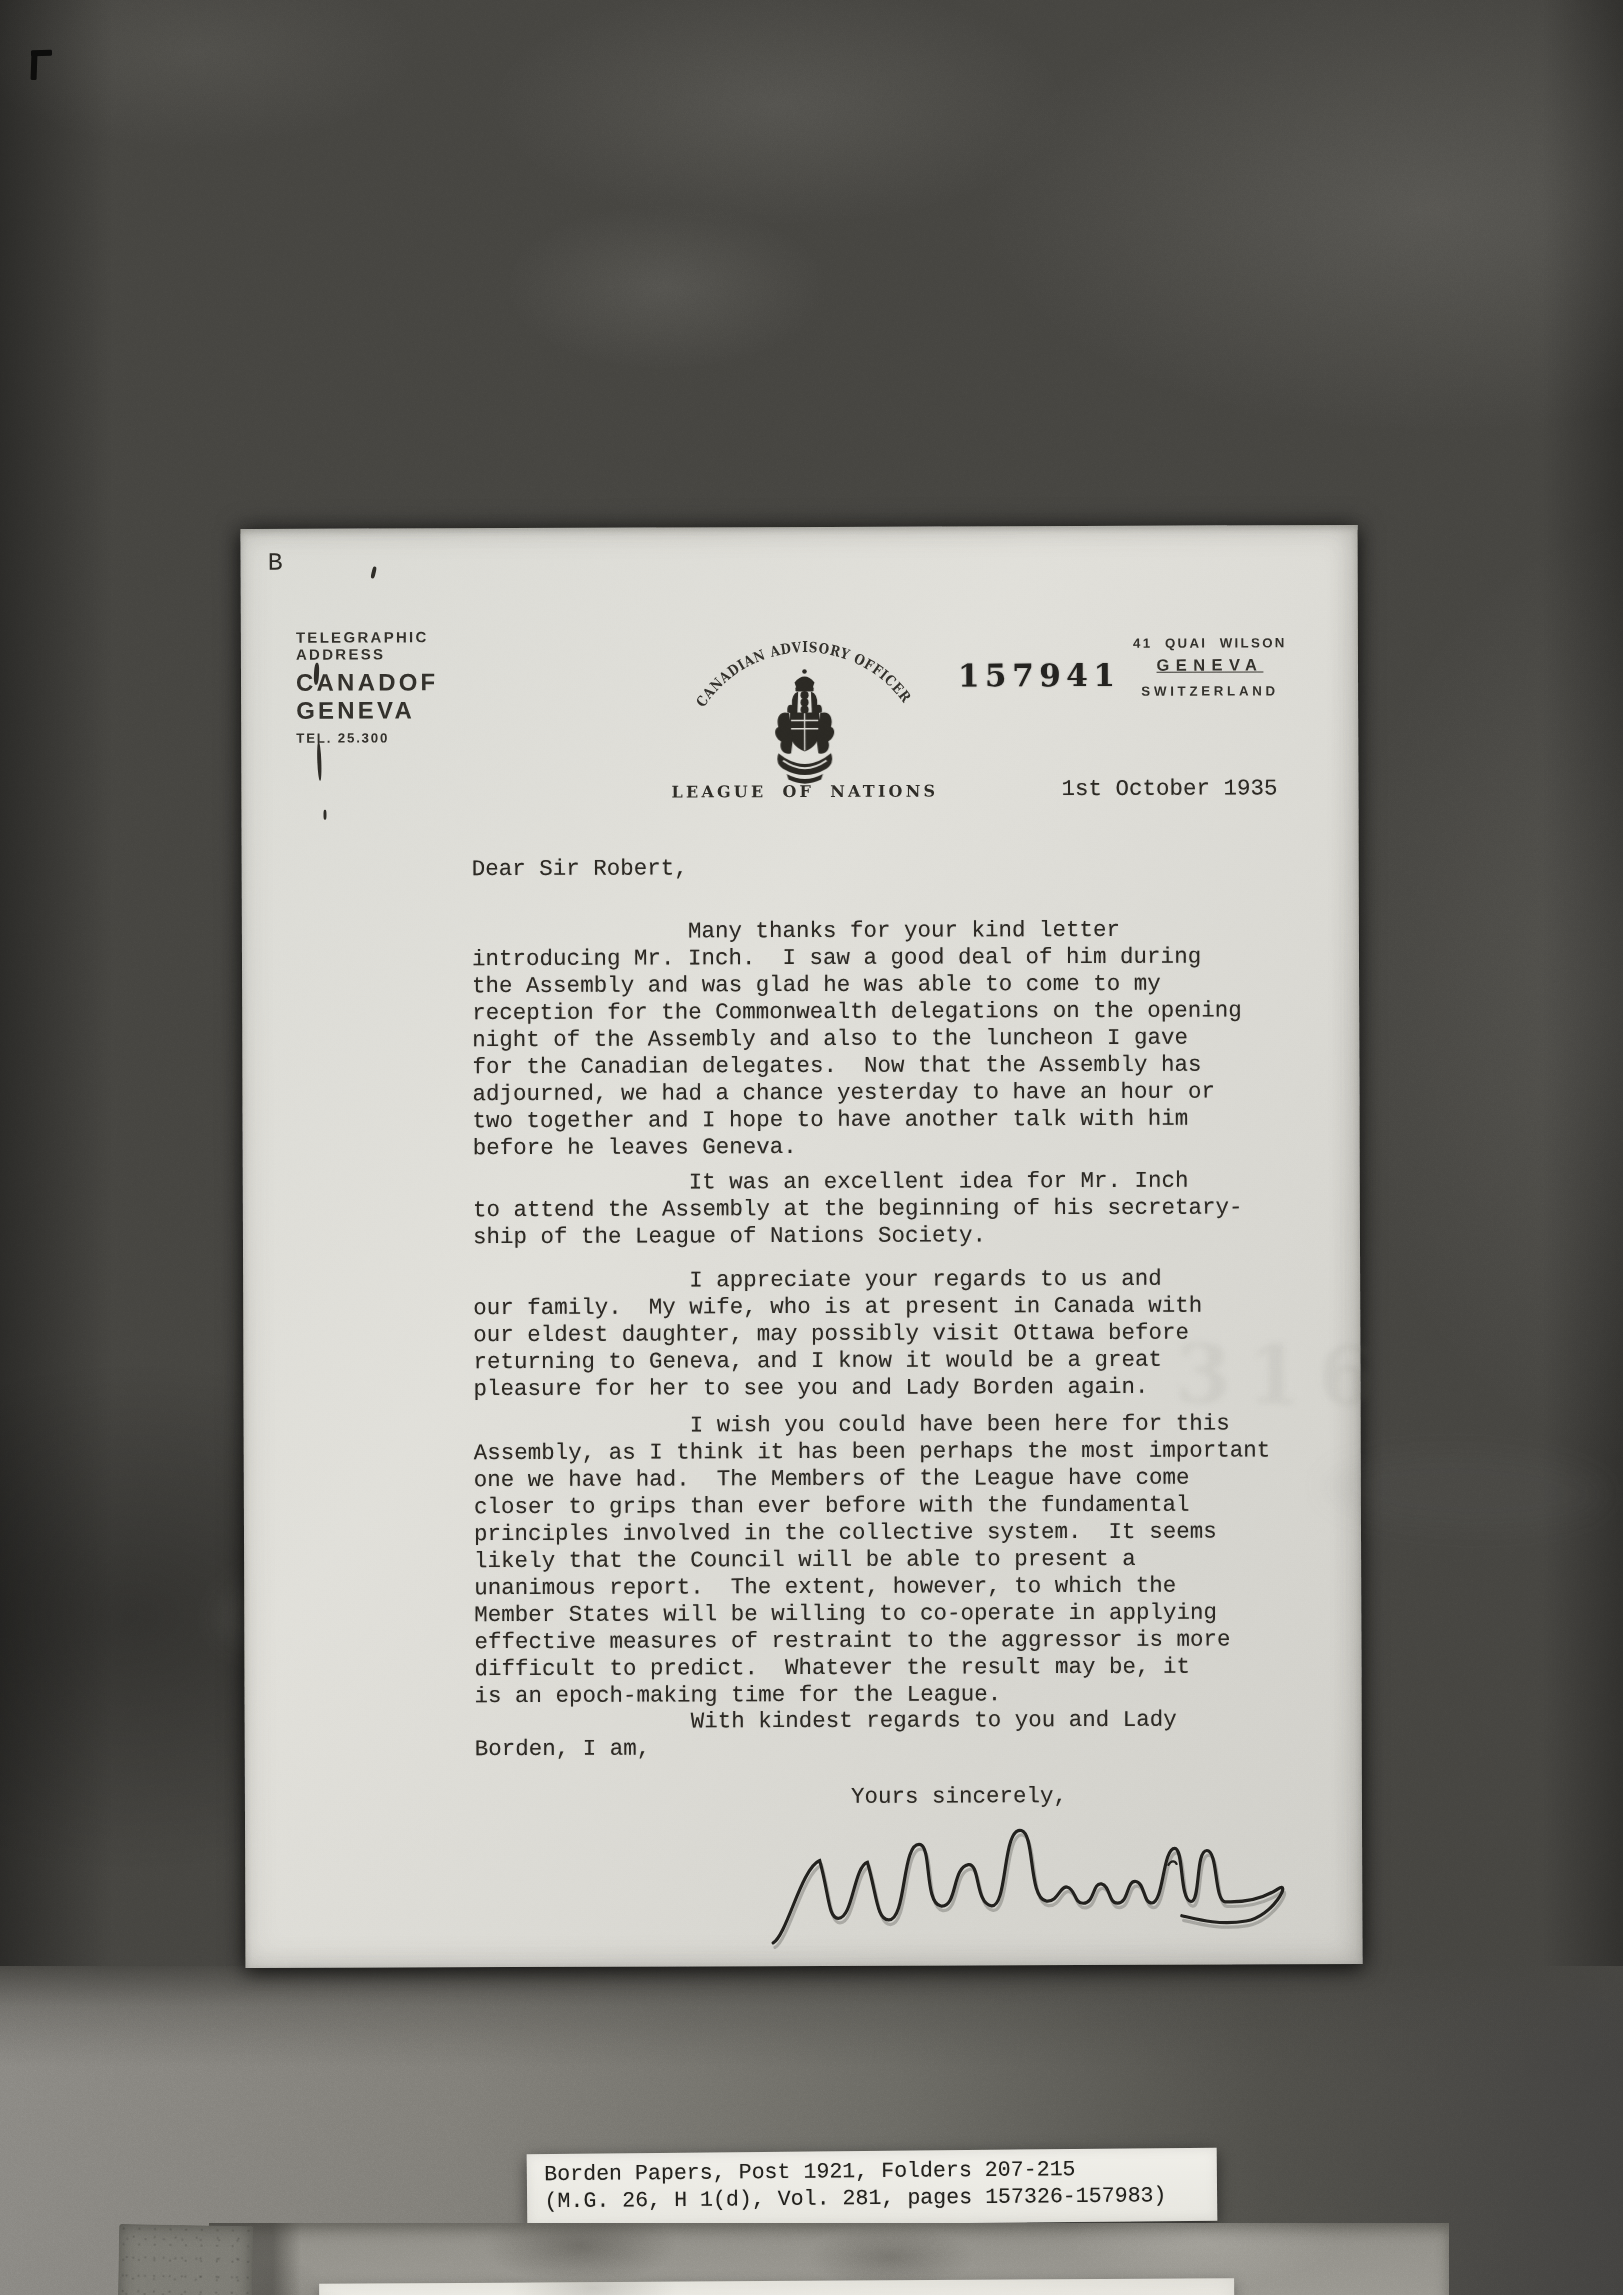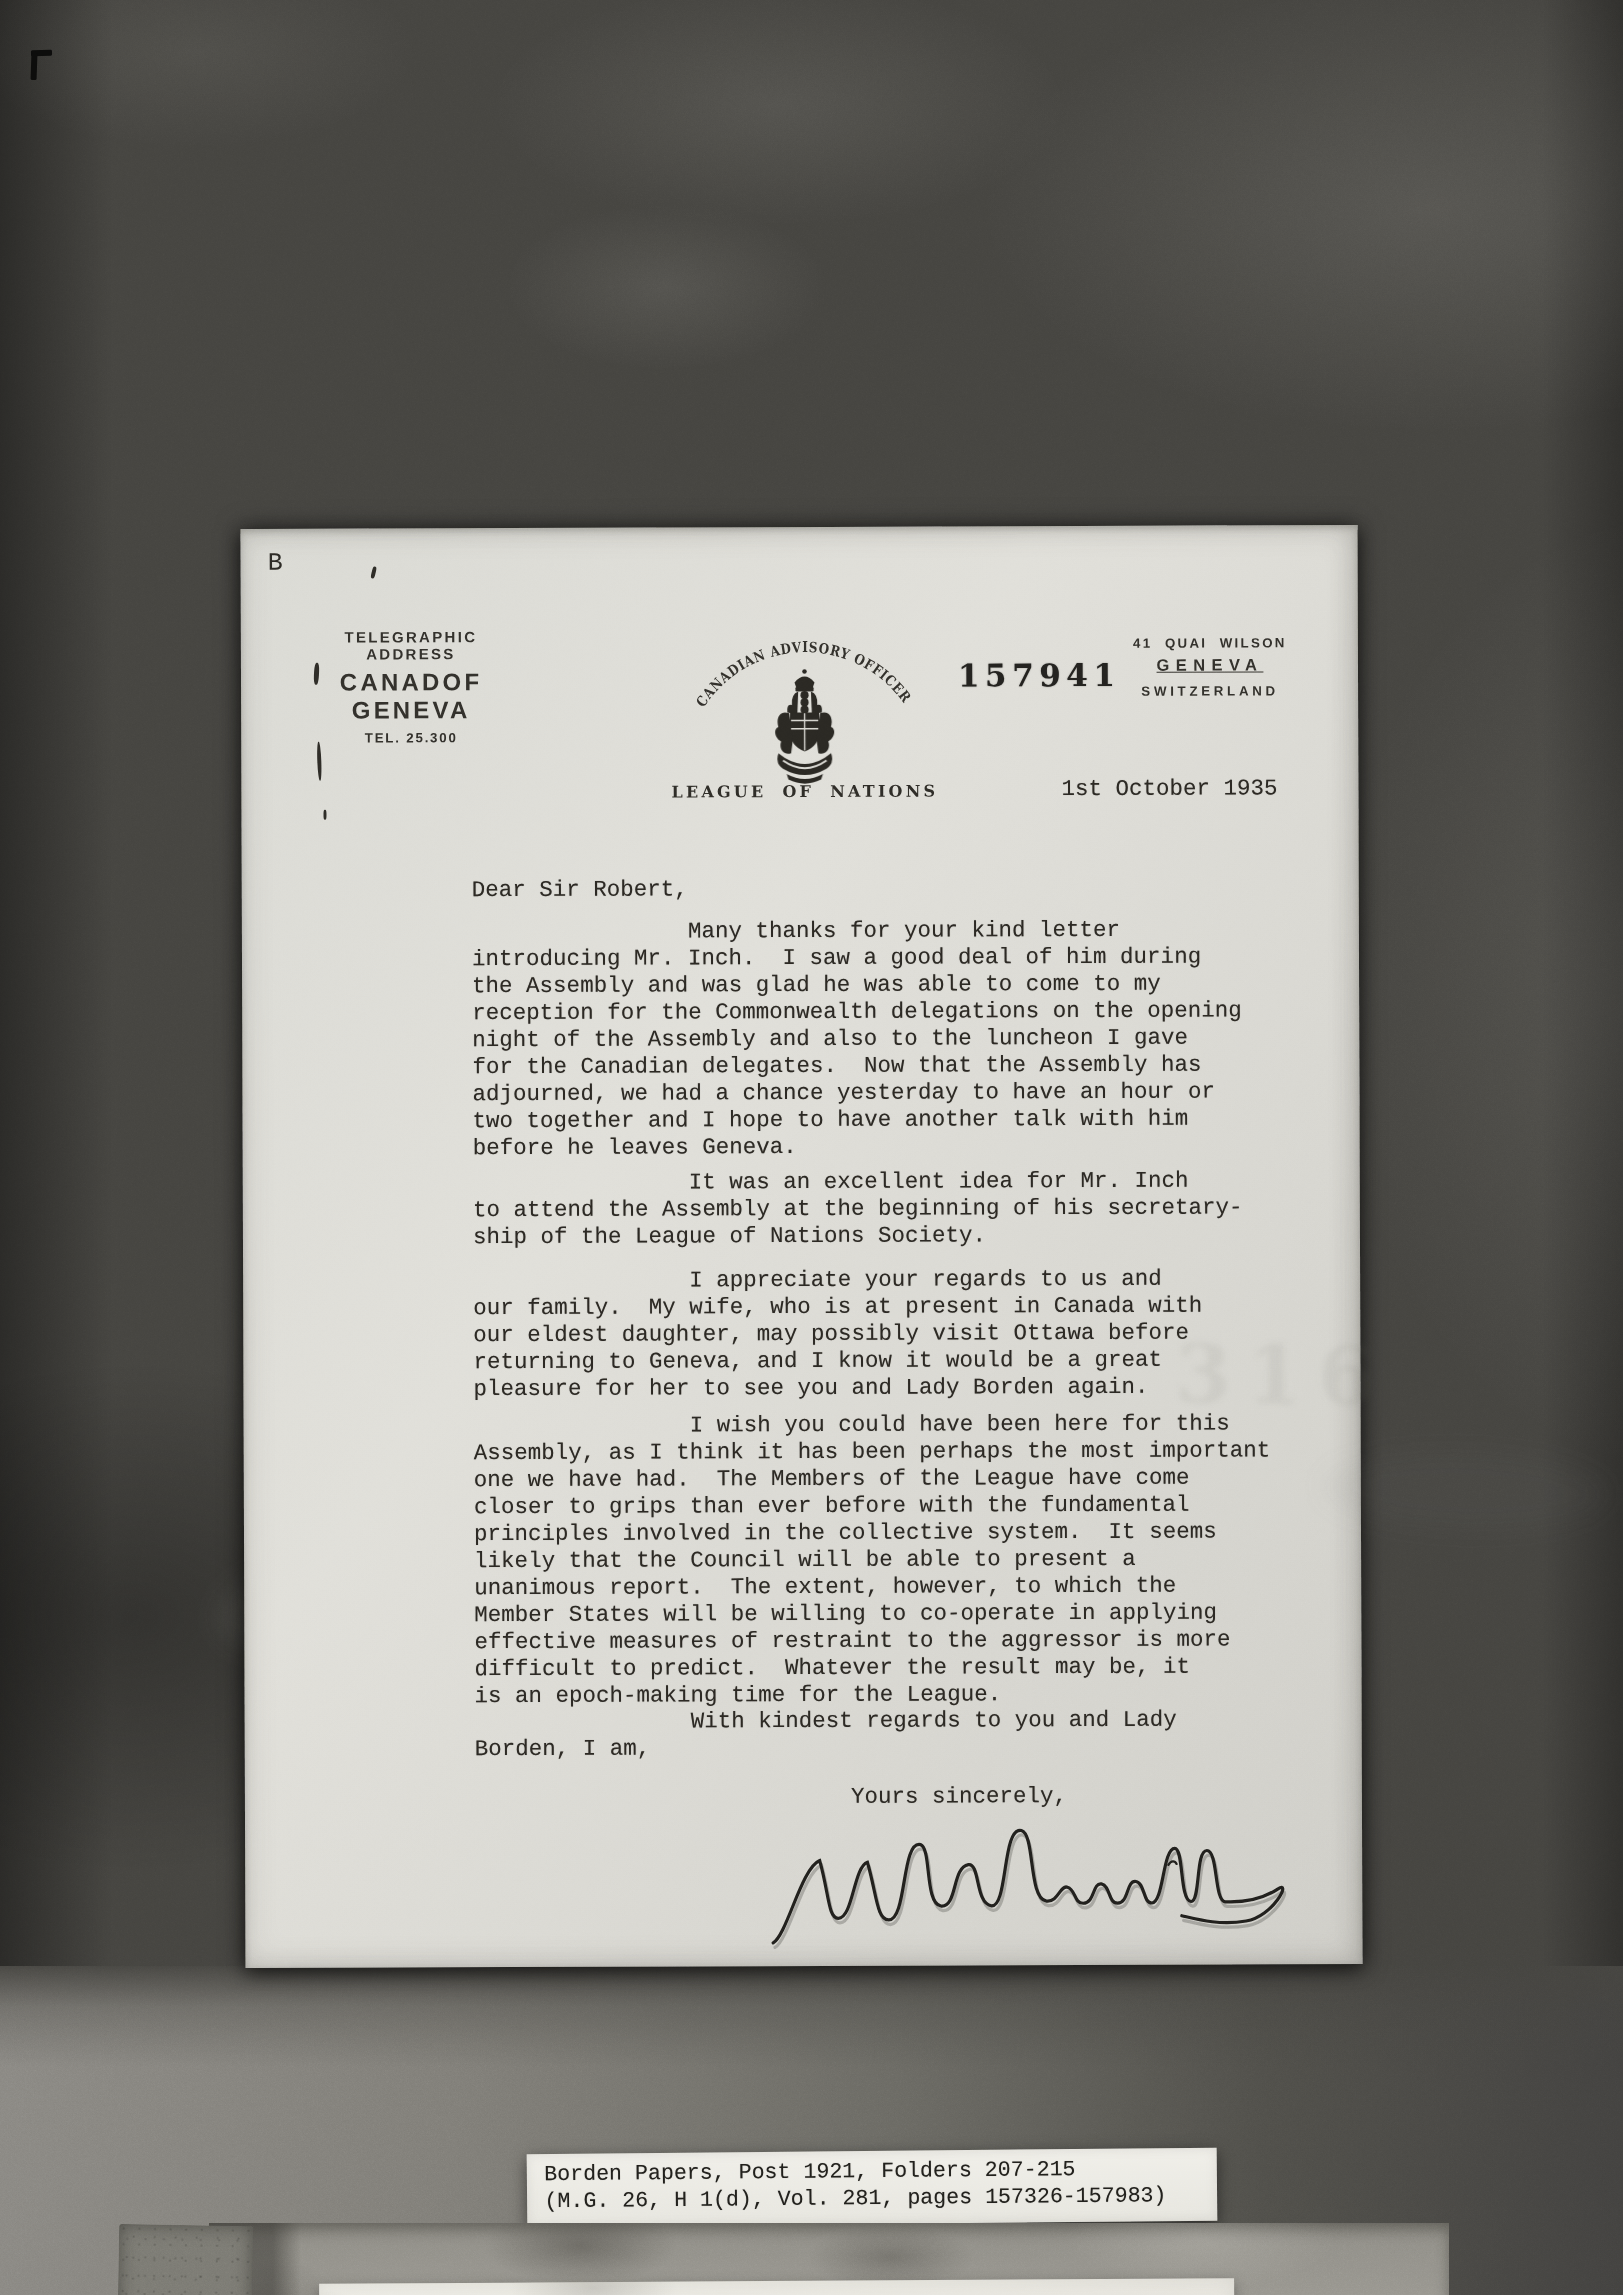--- a/index.html
+++ b/index.html
@@ -31,21 +31,21 @@
       inset 0 0 32px rgba(88,85,76,.18), inset -7.3px 0 21px rgba(70,68,60,.16),
       inset 0 2.8px 6.4px rgba(60,58,52,.25);}
   .paper *{position:absolute;}
   .page-marker{left:27px;top:20px;font-family:"Liberation Mono",monospace;font-size:25px;color:#2c2a25;}
   .ink-mark{background:#2e2c27;border-radius:40%;}
   .mk1{left:73px;top:134px;width:5px;height:22px;transform:rotate(3deg);}
   .mk2{left:76px;top:213px;width:3.7px;height:39px;transform:rotate(-2deg);border-radius:50%;}
   .mk3{left:82px;top:281px;width:3.2px;height:10px;}
   .mk4{left:131px;top:38px;width:3.7px;height:12px;transform:rotate(14deg);}
   
-  .lh-left{left:55px;top:100px;width:230px;text-align:center;color:#32302b;}
+  .lh-left{left:55px;top:100px;width:230px;text-align:left;color:#32302b;}
   .lh-left div{position:static;}
   .lh-left .l0{font-size:15px;font-weight:bold;letter-spacing:2.3px;word-spacing:8.3px;}
   .lh-left .l1{font-size:24px;font-weight:bold;letter-spacing:3.2px;word-spacing:13.8px;margin-top:5.5px;}
   .lh-left .l2{font-size:13.3px;font-weight:bold;letter-spacing:1.8px;margin-top:6.4px;}
   .arch-svg{left:455px;top:107px;width:218px;height:79px;overflow:visible;}
   .arch-svg text{font-family:"DejaVu Serif",serif;font-weight:bold;fill:#32302b;}
   .coat-svg{left:516px;top:140px;width:95px;height:118px;filter:blur(0.3px);}
   .league-line{left:426px;top:255px;width:275px;text-align:center;
     font-family:"DejaVu Serif",serif;font-weight:bold;font-size:16px;letter-spacing:3.2px;word-spacing:7.3px;color:#2e2c27;}
   .folio{left:717px;top:131px;font-family:"DejaVu Serif",serif;font-weight:bold;
@@ -53,21 +53,21 @@
   .lh-right{left:882px;top:110px;width:174px;text-align:center;color:#32302b;}
   .lh-right div{position:static;}
   .lh-right .l0{font-size:13.3px;font-weight:bold;letter-spacing:2.3px;word-spacing:6.4px;}
   .lh-right .l1{font-size:16.5px;font-weight:bold;letter-spacing:6.4px;margin-top:4.6px;text-decoration:underline;}
   .lh-right .l2{font-size:13.3px;font-weight:bold;letter-spacing:3.7px;margin-top:9px;}
   
   .tw{font-family:"Liberation Mono",monospace;font-size:22.5px;color:#2b2823;
       text-shadow:0 0 0.9px rgba(43,40,35,.4);}
   .tline{position:static;white-space:pre;line-height:27px;}
   .date-line{left:820px;top:250px;text-align:center;}
-  .salutation{left:230px;top:349px;}
+  .salutation{left:230px;top:328px;}
   .para1{left:230px;top:391px;}
   .para2{left:230px;top:642px;}
   .para3{left:230px;top:740px;}
   .para4{left:230px;top:885px;}
   .closing{left:230px;top:1181px;}
   .valediction{left:606px;top:1257px;}
   .sig-svg{left:514px;top:1285px;width:578px;height:156px;overflow:visible;}
   
   .ghost{position:absolute;font-family:"DejaVu Serif",serif;font-weight:bold;pointer-events:none;}
   .ghost-frame{left:932px;top:803px;font-size:80px;letter-spacing:15.6px;

